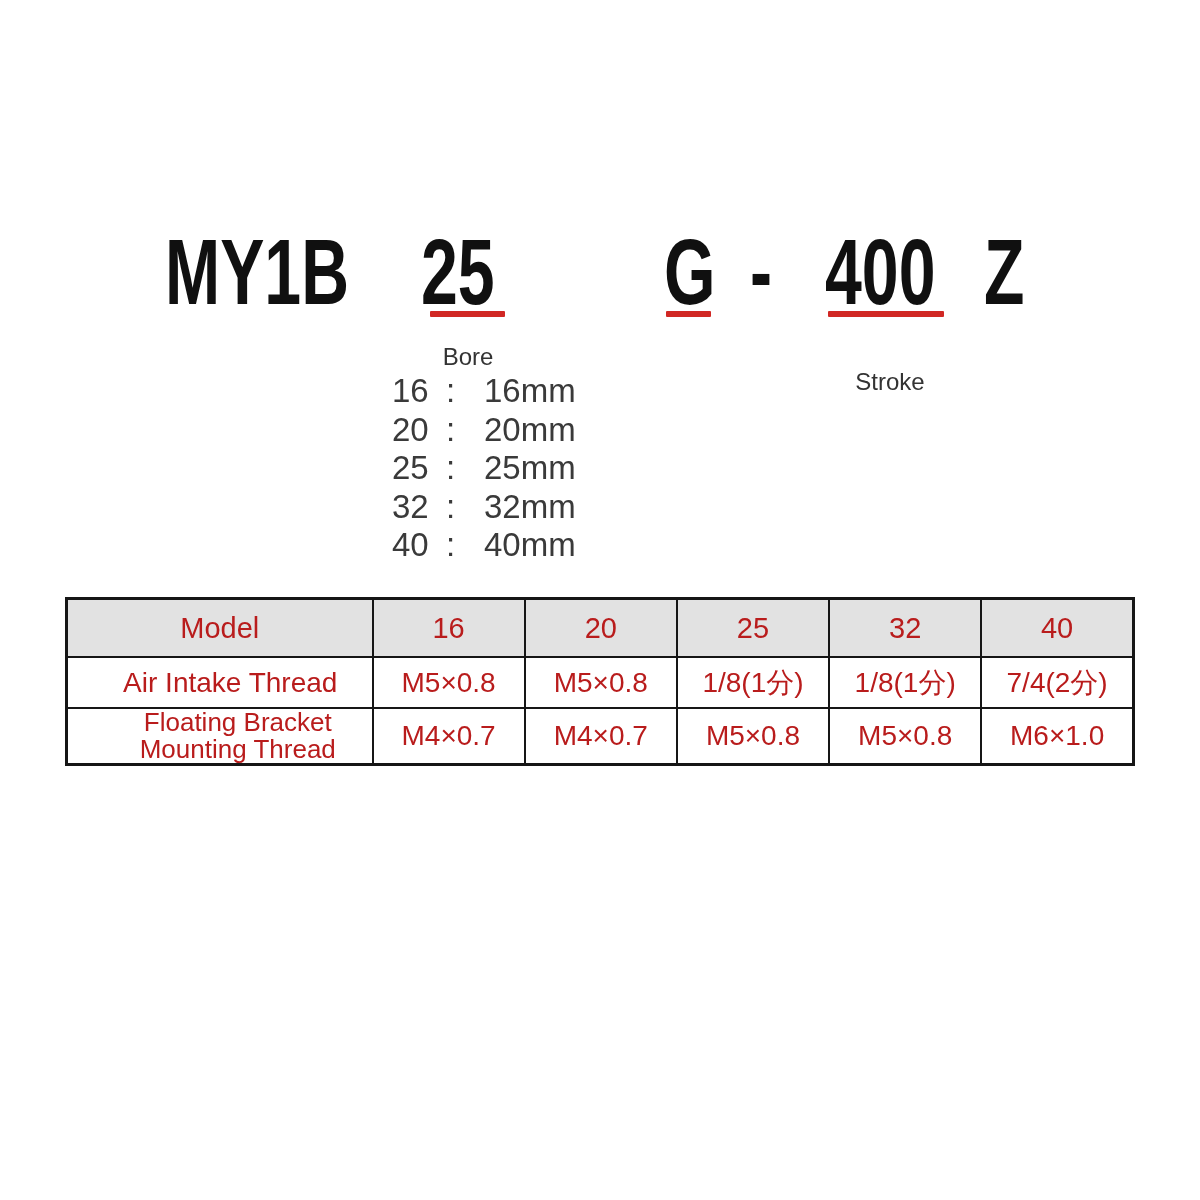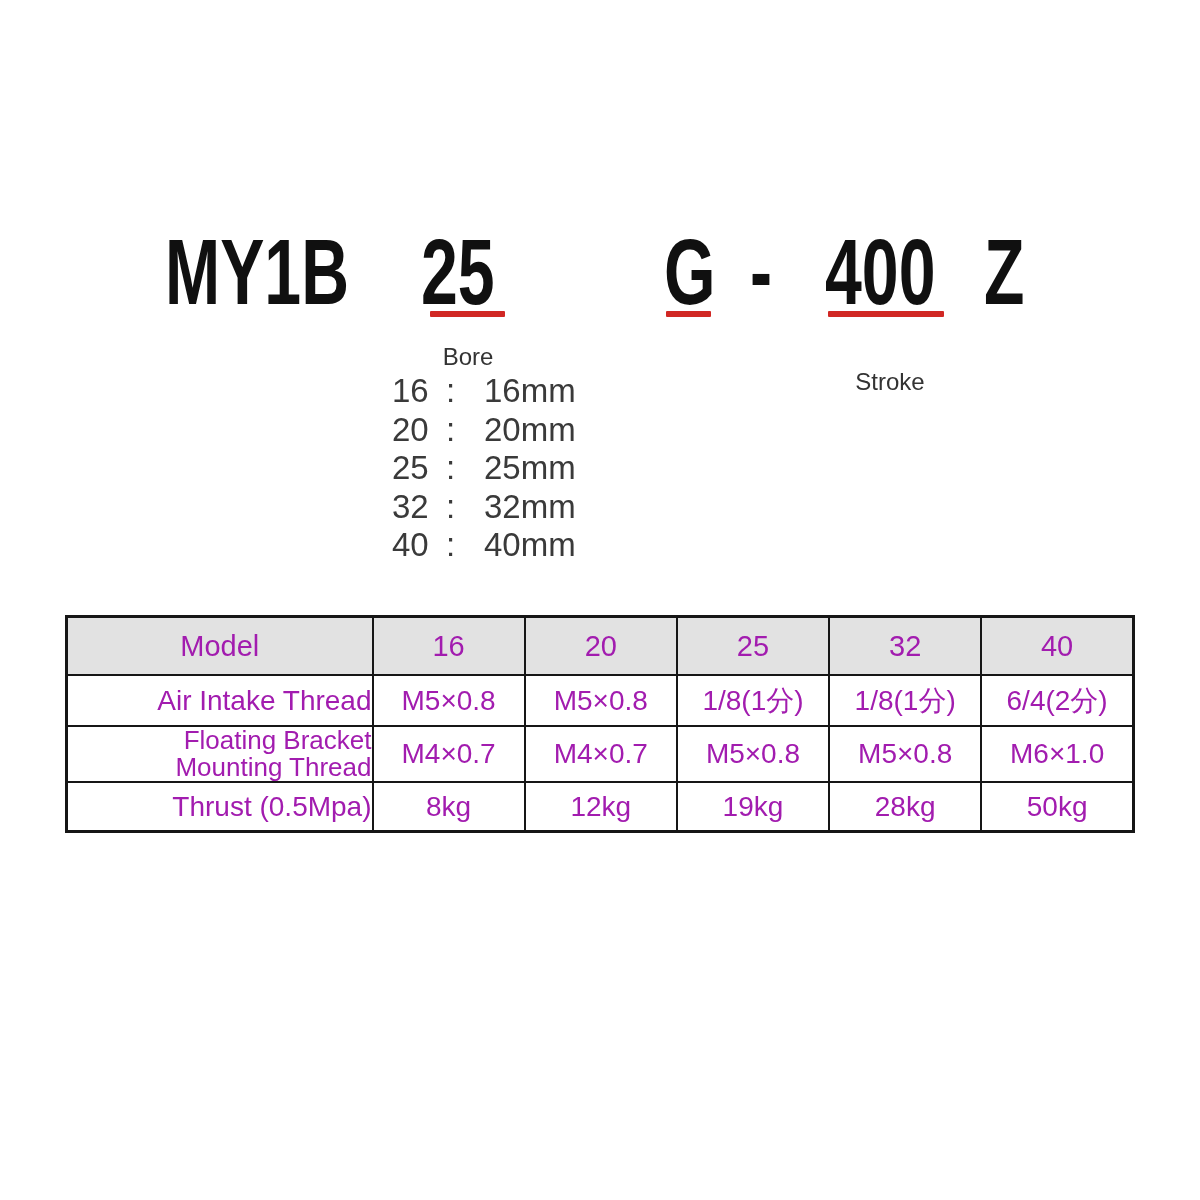--- a/index.html
+++ b/index.html
@@ -85,44 +85,44 @@
   }
   .bore-value {
     display: inline-block;
     margin-left: 12px;
   }
 
   
   .spec-table {
     position: absolute;
     left: 65px;
-    top: 615px;
+    top: 597px;
     width: 1070px;
     border-collapse: collapse;
     table-layout: fixed;
     font-size: 28px;
-    color: #a21caf;
+    color: #b91c1c;
   }
   .spec-table td, .spec-table th {
     border: 2px solid #161616;
     text-align: center;
     vertical-align: middle;
     padding: 0;
     font-weight: normal;
     overflow: hidden;
   }
   .spec-table { border: 3px solid #161616; }
   .spec-table .col-model { width: 306px; }
   .spec-table .header-row td {
     background: #e2e2e2;
     height: 56px;
     font-size: 29px;
   }
   .spec-table .row-label {
-    text-align: right;
+    text-align: center;
     padding-left: 21px;
   }
   .spec-table .cell-model-header { text-align: center; padding-left: 0; }
   .row-air      td { height: 49px; }
   .row-slider   td { height: 45px; }
   .row-floating td { height: 52px; }
   .row-thrust   td { height: 47px; }
   .row-floating .row-label {
     font-size: 26px;
     line-height: 27px;
@@ -195,34 +195,26 @@
         <td style="background: rgb(226, 226, 226);">25</td>
         <td style="background: rgb(226, 226, 226);">32</td>
         <td style="background: rgb(226, 226, 226);">40</td>
       </tr>
       <tr class="row-air">
         <td class="row-label">Air Intake Thread</td>
         <td>M5×0.8</td>
         <td>M5×0.8</td>
         <td>1/8(1分)</td>
         <td>1/8(1分)</td>
-        <td>6/4(2分)</td>
+        <td>7/4(2分)</td>
       </tr>
       <tr class="row-floating">
         <td class="row-label">Floating Bracket Mounting Thread</td>
         <td>M4×0.7</td>
         <td>M4×0.7</td>
         <td>M5×0.8</td>
         <td>M5×0.8</td>
         <td>M6×1.0</td>
       </tr>
-      <tr class="row-thrust">
-        <td class="row-label">Thrust (0.5Mpa)</td>
-        <td>8kg</td>
-        <td>12kg</td>
-        <td>19kg</td>
-        <td>28kg</td>
-        <td>50kg</td>
-      </tr>
     </tbody>
   </table>
 
 </div>
 
 </body></html>

